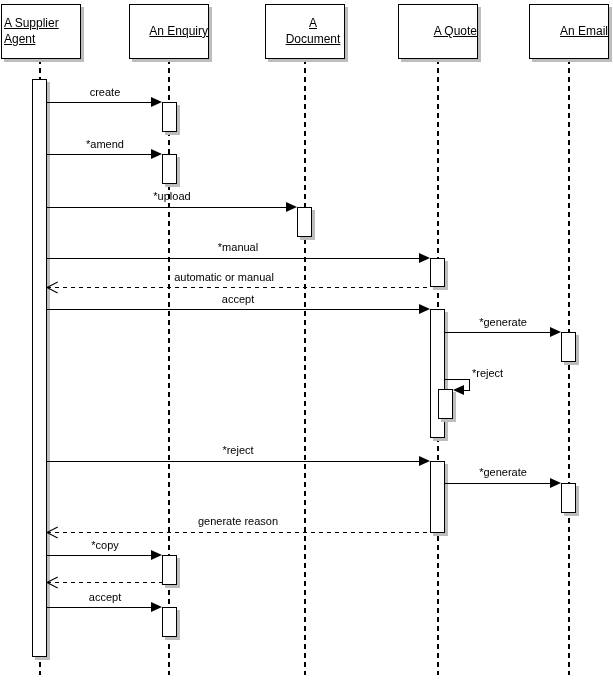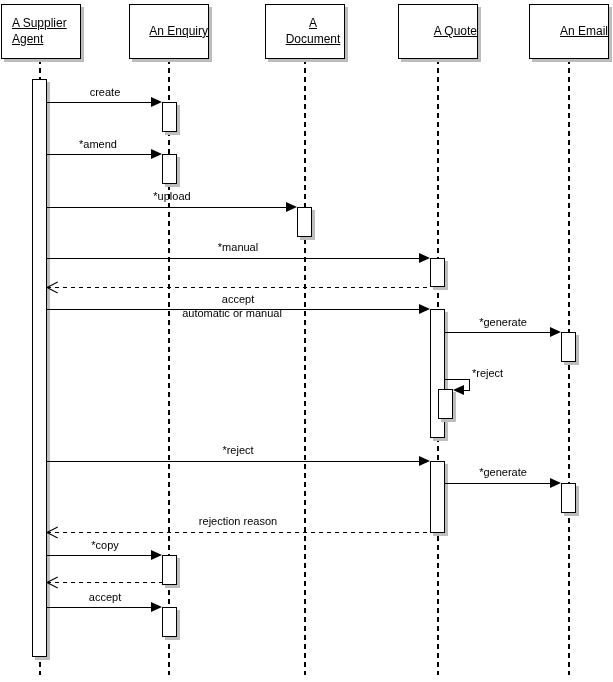--- a/index.html
+++ b/index.html
@@ -10,21 +10,21 @@
   }
   
   .pbox {
     position:absolute; box-sizing:border-box; width:80px; height:55px;
     background:#fff; border:1px solid #000;
     box-shadow:3px 3px 0 0 #bdbdbd;
     display:flex; align-items:center; justify-content:flex-end;
     text-align:center; z-index:2;padding-left:16px;
   }
   .pbox .pname { font-size:12px; text-decoration:underline; line-height:1.3; }
-  .pbox.left-align { justify-content:flex-start; text-align:left; padding-left:10px; }
+  .pbox.left-align { justify-content:flex-start; text-align:left; padding-left:2px; }
   
   .lifeline {
     position:absolute; width:2px; top:59px; height:616px; z-index:1;
     background:repeating-linear-gradient(to bottom,#000 0 5px,transparent 5px 9px);
   }
   
   .act {
     position:absolute; box-sizing:border-box; width:15px;
     background:#fff; border:1px solid #000;
     box-shadow:3px 3px 0 0 #bdbdbd; z-index:2;
@@ -88,36 +88,36 @@
   <div class="act" style="left:561px;top:483px;height:30px;"></div>
   <div class="act" style="left:162px;top:555px;height:30px;"></div>
   <div class="act" style="left:162px;top:607px;height:30px;"></div>
 
   <div class="mline" style="left:47px;top:102px;width:104px;"></div>
   <div class="arr-r" style="left:151px;top:97px;"></div>
   <div class="mlabel" style="left:105px;top:86px;text-align:right;">create</div>
 
   <div class="mline" style="left:47px;top:154px;width:104px;"></div>
   <div class="arr-r" style="left:151px;top:149px;"></div>
-  <div class="mlabel" style="left:98px;top:138px;">*amend</div>
+  <div class="mlabel" style="left:105px;top:138px;">*amend</div>
 
   <div class="mline" style="left:47px;top:207px;width:239px;"></div>
   <div class="arr-r" style="left:286px;top:202px;"></div>
   <div class="mlabel" style="left:172px;top:190px;text-align:center;">*upload</div>
 
   <div class="mline" style="left:47px;top:258px;width:372px;"></div>
   <div class="arr-r" style="left:419px;top:253px;"></div>
   <div class="mlabel" style="left:238px;top:241px;">*manual</div>
 
   <div class="mline dashed" style="left:47px;top:287px;width:383px;"></div>
   <div class="openarr" style="left:47px;top:287px;">
       <div class="oa"></div>
       <div class="ob"></div>
     </div>
-  <div class="mlabel" style="left:232px;top:271px;margin-top:36px;">automatic or manual</div>
+  <div class="mlabel" style="left:224px;top:271px;">automatic or manual</div>
 
   <div class="mline" style="left:47px;top:309px;width:372px;"></div>
   <div class="arr-r" style="left:419px;top:304px;"></div>
   <div class="mlabel" style="left:238px;top:293px;">accept</div>
 
   <div class="mline" style="left:445px;top:332px;width:105px;"></div>
   <div class="arr-r" style="left:550px;top:327px;"></div>
   <div class="mlabel" style="left:503px;top:316px;">*generate</div>
 
   <div class="mline" style="left:445px;top:379px;width:25px;"></div>
@@ -132,21 +132,21 @@
 
   <div class="mline" style="left:445px;top:483px;width:105px;"></div>
   <div class="arr-r" style="left:550px;top:478px;"></div>
   <div class="mlabel" style="left:503px;top:466px;">*generate</div>
 
   <div class="mline dashed" style="left:47px;top:532px;width:383px;"></div>
   <div class="openarr" style="left:47px;top:532px;">
       <div class="oa"></div>
       <div class="ob"></div>
     </div>
-  <div class="mlabel" style="left:238px;top:515px;">rejection reason</div>
+  <div class="mlabel" style="left:238px;top:515px;">generate reason</div>
 
   <div class="mline" style="left:47px;top:555px;width:104px;"></div>
   <div class="arr-r" style="left:151px;top:550px;"></div>
   <div class="mlabel" style="left:105px;top:539px;">*copy</div>
 
   <div class="mline dashed" style="left:47px;top:582px;width:115px;"></div>
   <div class="openarr" style="left:47px;top:582px;">
       <div class="oa"></div>
       <div class="ob"></div>
     </div>

